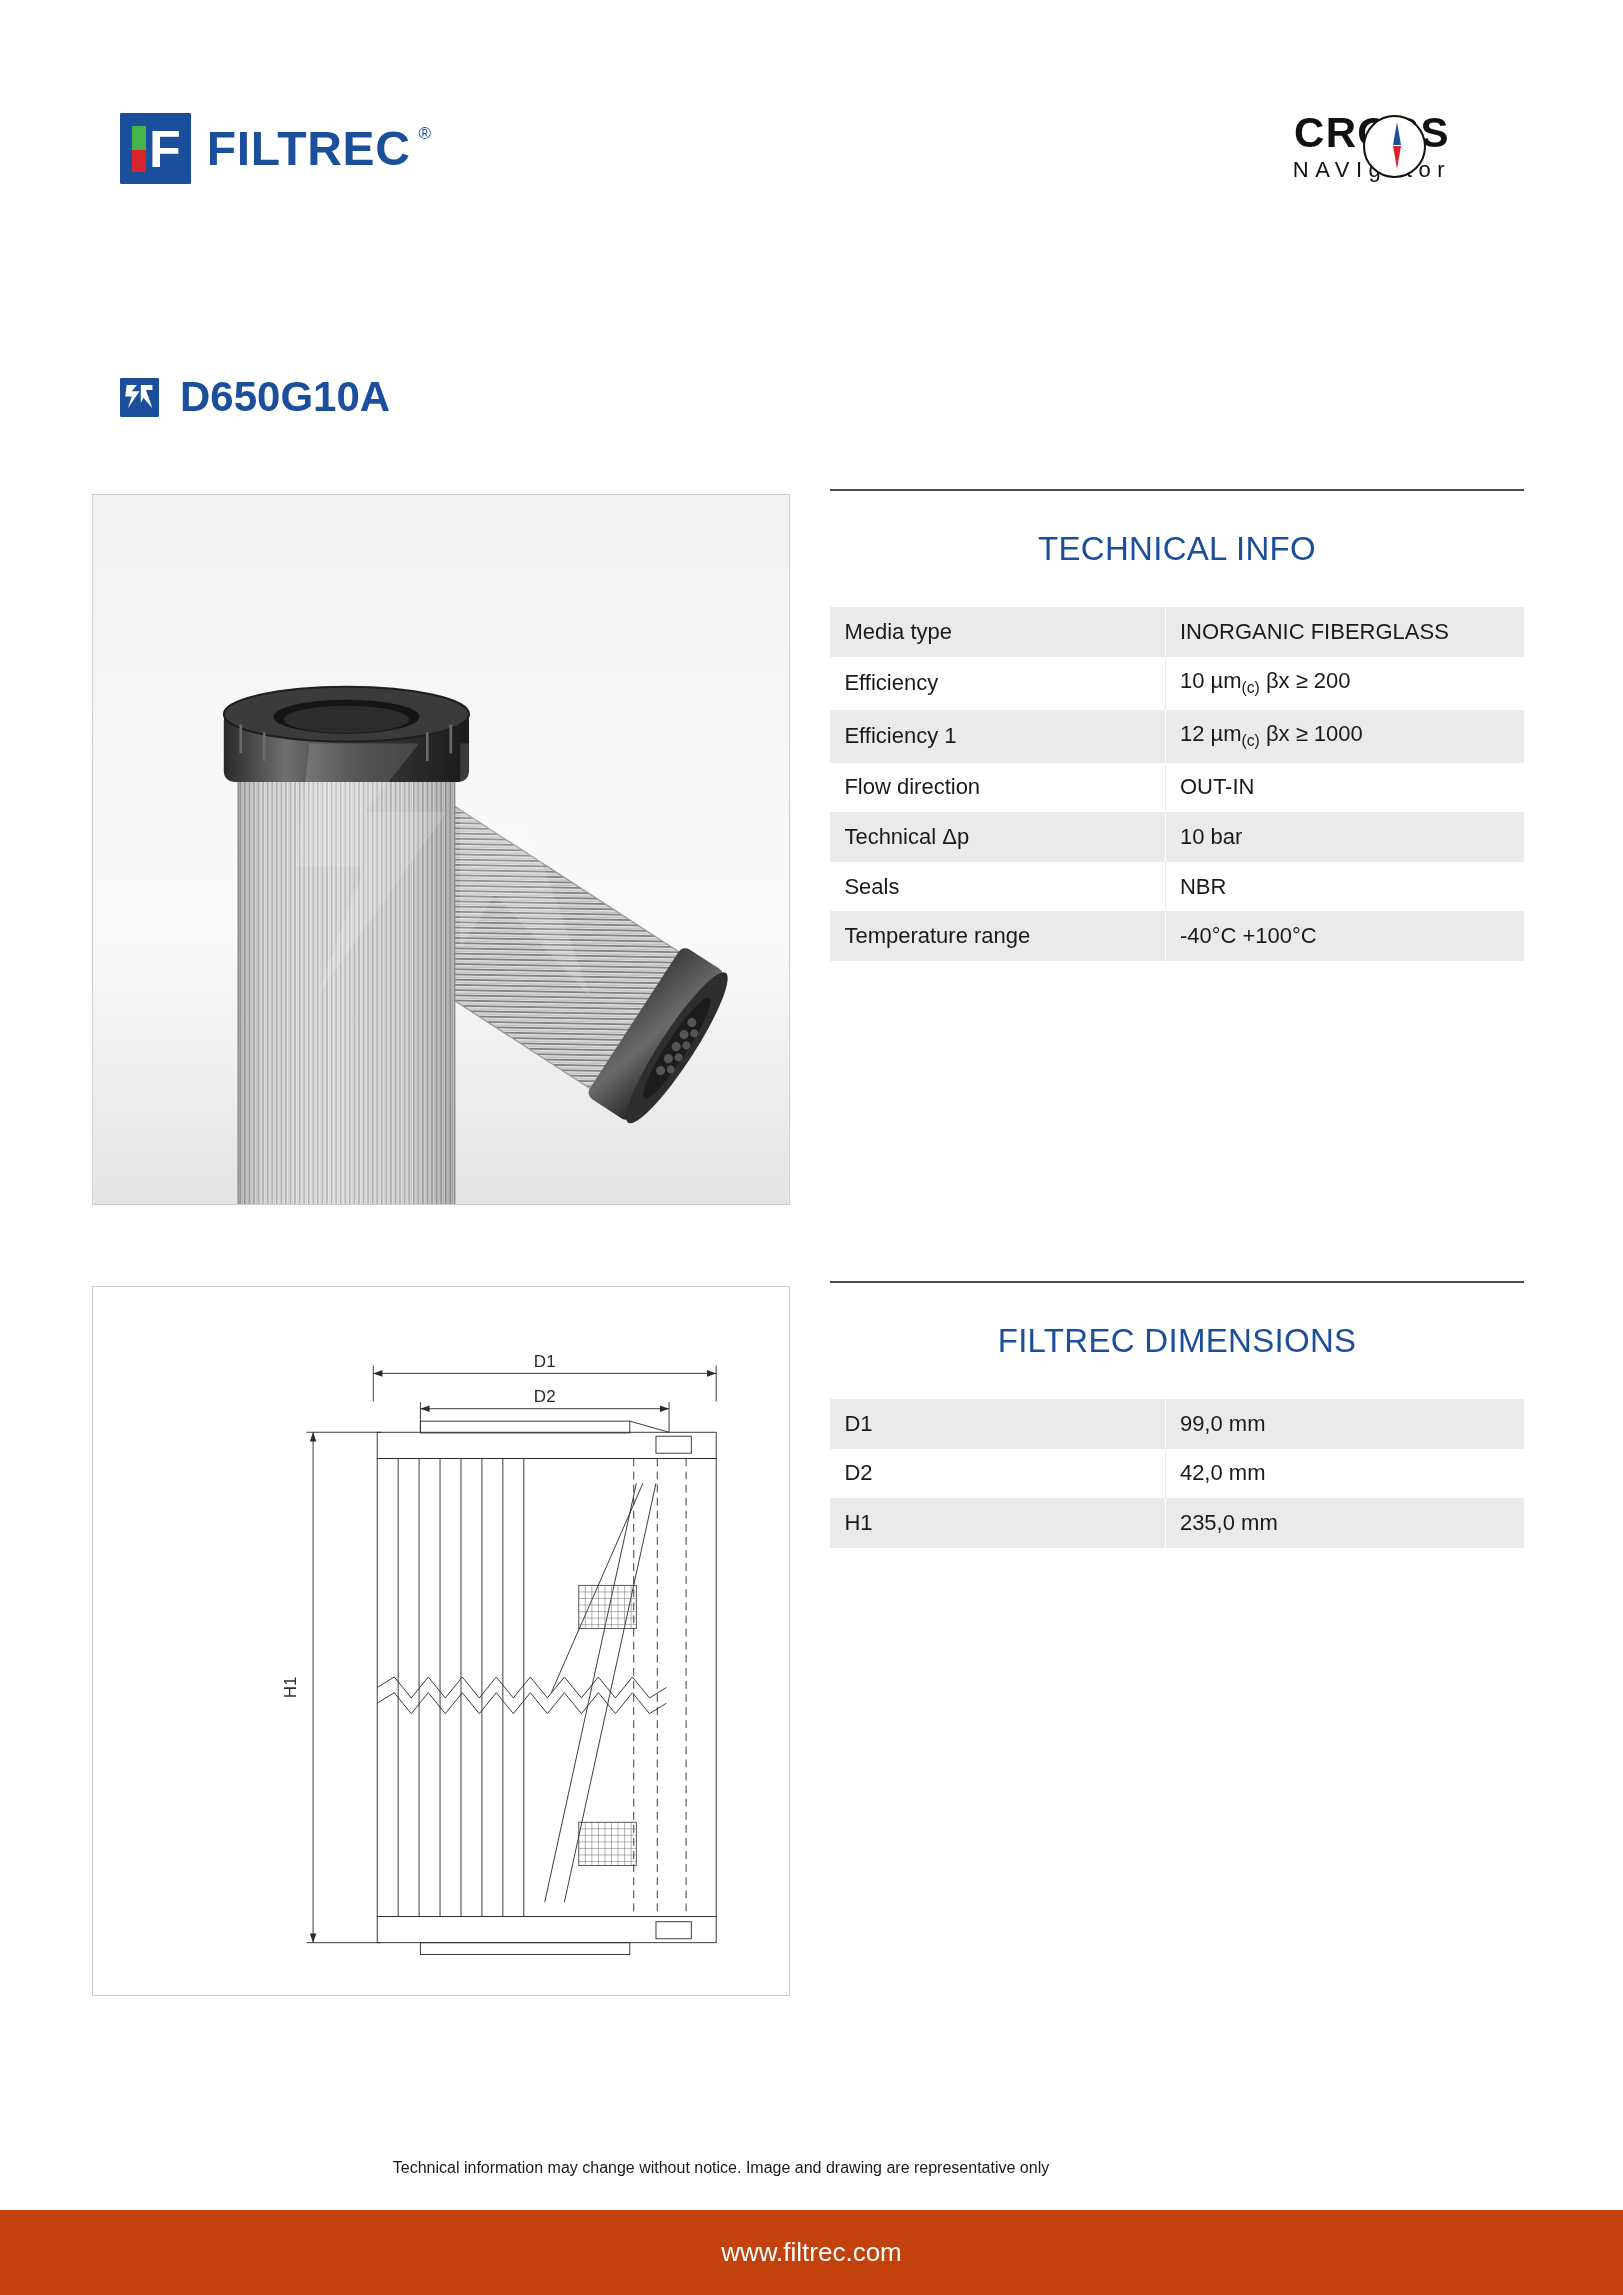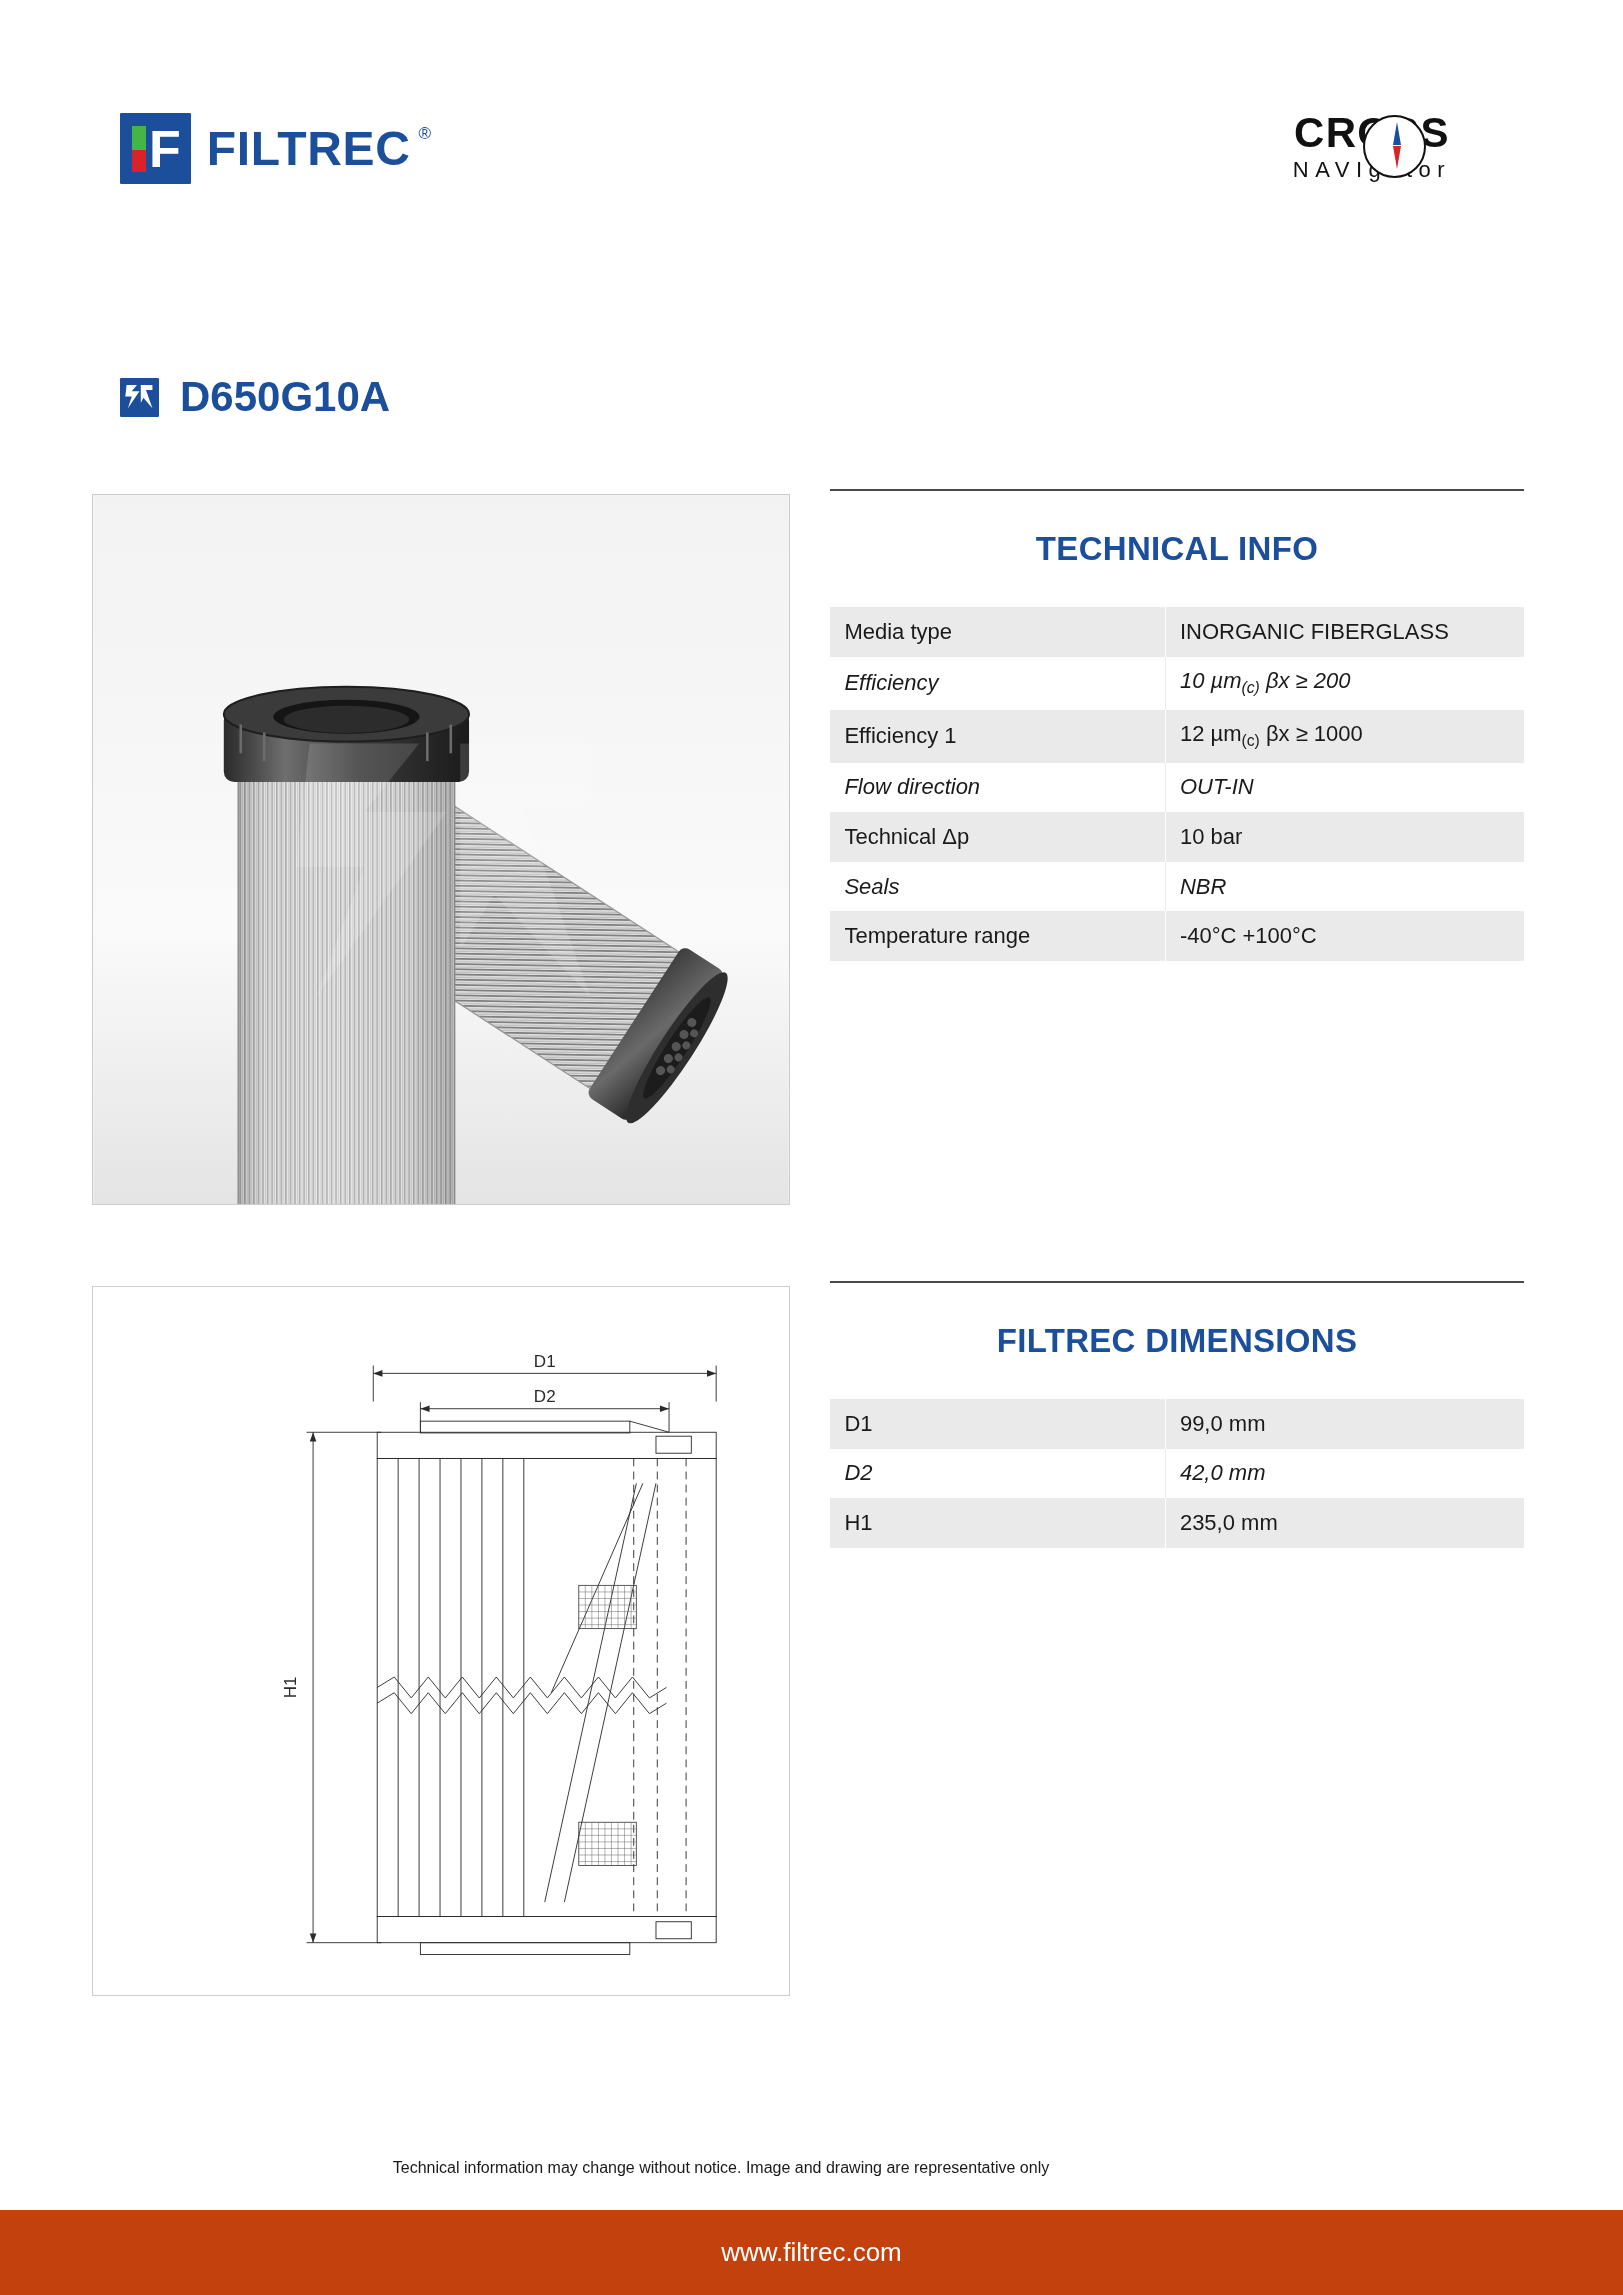--- a/index.html
+++ b/index.html
@@ -205,42 +205,42 @@
 
   .sect-rule {
     width: 100%;
     height: 2px;
     background: #4a4a4a;
   }
   .sect-title {
     text-align: center;
     color: #1b4f9c;
     font-size: 33px;
-    font-weight: bold;
+    font-weight: normal;
     letter-spacing: 0.3px;
     margin-top: 39px;
     margin-bottom: 39px;
     font-family: "Liberation Sans", sans-serif;
   }
 
   table.spec {
     width: 100%;
     border-collapse: collapse;
     table-layout: fixed;
   }
   table.spec td {
     font-size: 22px;
     padding: 11.8px 14.4px;
     vertical-align: middle;
     color: #1a1a1a;
     font-family: "Liberation Sans", sans-serif;
   }
   table.spec td.k { width: 335px; }
   table.spec tr.alt td { background: #eaeaea; }
-  table.spec tr.plain td { background: #ffffff; font-style: italic; }
+  table.spec tr.plain td { background: #ffffff; }
   table.spec td.v { border-left: 1.3px solid #ffffff; }
   table.spec tr.plain td.v { border-left: 1.3px solid #eaeaea; }
 
   sub { font-size: 15.7px; }
 
   
   .footnote {
     position: absolute;
     left: 0;
     top: 2159px;

